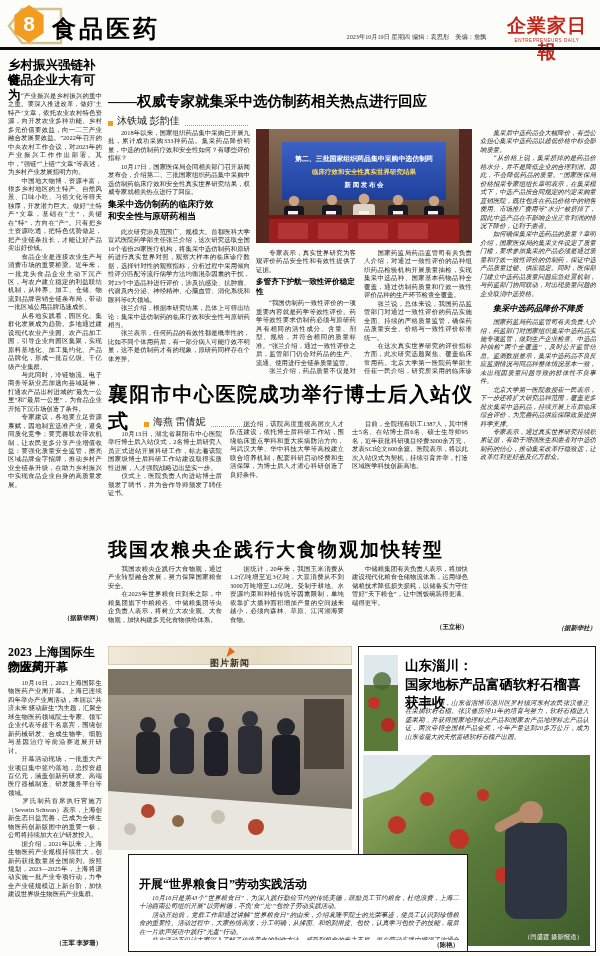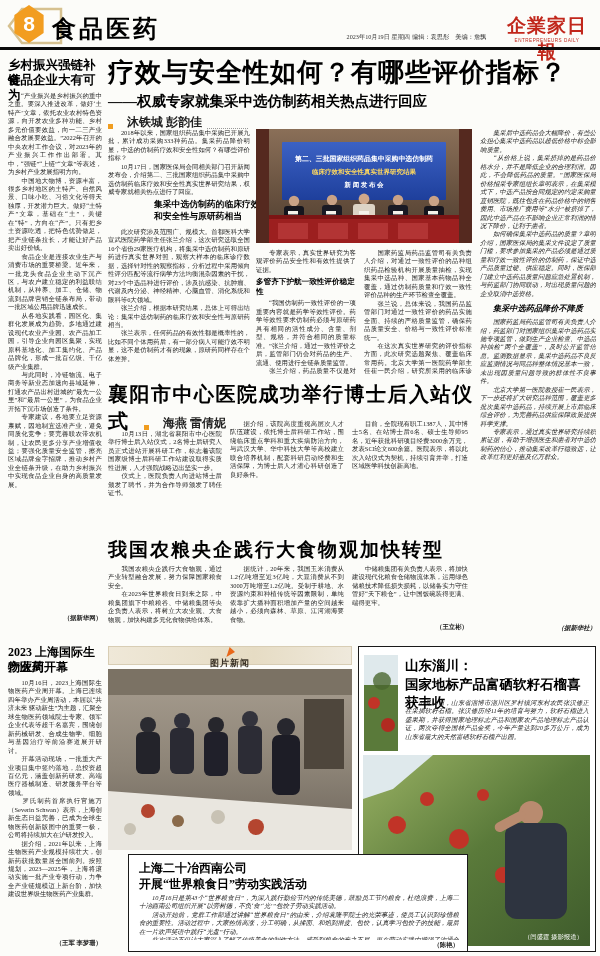--- a/index.html
+++ b/index.html
@@ -3,25 +3,25 @@
 <meta charset="utf-8">
 <style>
   html,body{margin:0;padding:0;background:#e8e8e4;}
   .page{position:relative;width:600px;height:956px;background:#fcfcf9;margin:0 auto;
         font-family:"Liberation Serif",serif;color:#111;overflow:hidden;}
   .abs{position:absolute;}
   .tiny{font-size:6.4px;line-height:8.45px;text-align:justify;white-space:pre-line;
         color:#1c1c1c;overflow:hidden;}
   .tiny-i{font-style:italic;}
   .credit{font-size:6.4px;font-weight:bold;text-align:right;color:#1c1c1c;}
-  .subhead{font-weight:bold;color:#000;margin-left:46px;}
+  .subhead{font-weight:bold;color:#000;}
   h1,h2,h3{margin:0;font-weight:bold;color:#000;}
   .byline-row{display:flex;align-items:flex-end;}
   .byline-sq{width:5px;height:5px;background:#f09d20;margin:0 4px 2px 0;flex:0 0 auto;}
-  .byline-tx{font-size:12px;font-weight:bold;color:#222;white-space:nowrap;margin-left:10px;}
+  .byline-tx{font-size:10px;font-weight:normal;color:#222;white-space:nowrap;}
   .leader{flex:1;border-bottom:1px dotted #999;margin:0 2px 2px 5px;}
   .hex{clip-path:polygon(50% 0,93% 26%,93% 74%,50% 100%,7% 74%,7% 26%);
        background:#f29d20;color:#fff;text-align:center;font-weight:bold;
        font-family:"Liberation Sans",sans-serif;}
   .rule{background:#0b0b0b;}
   .box{background:#fff;border:1.5px solid #1a1a1a;box-sizing:border-box;}
   .bar{display:flex;align-items:center;background:linear-gradient(90deg,#efe8d8,#e6dcc4 60%,#efe9dc);
        border:1px solid #d8cdb4;box-sizing:border-box;flex-direction:column;}
   .flag{width:0;height:0;border-left:7px solid #e8681a;border-top:5px solid transparent;
         border-bottom:5px solid transparent;transform:skewX(-18deg);margin:0 5px 0 8px;}
@@ -47,21 +47,20 @@
   <h3 class="abs" style="left:8px;top:58px;width:94px;font-size:12.5px;line-height:15px;">乡村振兴强链补链</h3>
   <h3 class="abs" style="left:8px;top:73px;width:94px;font-size:12.5px;line-height:15px;">食品企业大有可为</h3>
   <div class="abs tiny" style="left:8px;top:92px;width:94px;height:520px;">　　“产业振兴是乡村振兴的重中之重。要深入推进改革，做好‘土特产’文章，依托农业农村特色资源，向开发农业多种功能、乡村多元价值要效益，向一二三产业融合发展要效益。”2022年召开的中央农村工作会议，对2023年的产业振兴工作作出部署。其中，“强链”“上链”“文章”等表述，为乡村产业发展指明方向。
 　　中国地大物博，资源丰富，很多乡村地区的土特产、自然风景、口味小吃、习俗文化等得天独厚，开发潜力巨大。做好“土特产”文章，基础在“土”，关键在“特”，方向在“产”。只有把乡土资源吃透，把特色优势做足，把产业链条拉长，才能让好产品卖出好价钱。
 　　食品企业是连接农业生产与消费市场的重要桥梁。近年来，一批龙头食品企业主动下沉产区，与农户建立稳定的利益联结机制，从种养、加工、仓储、物流到品牌营销全链条布局，带动一批区域公用品牌迅速成长。
 　　从各地实践看，园区化、集群化发展成为趋势。多地通过建设现代农业产业园、农产品加工园，引导企业向园区集聚，实现原料基地化、加工集约化、产品品牌化，形成一批百亿级、千亿级产业集群。
 　　与此同时，冷链物流、电子商务等新业态加速向县域延伸，打通农产品出村进城的“最先一公里”和“最后一公里”，为食品企业开拓下沉市场创造了条件。
 　　专家建议，各地要立足资源禀赋，因地制宜选准产业，避免同质化竞争；要完善联农带农机制，让农民更多分享产业增值收益；要强化质量安全监管，擦亮区域品牌金字招牌，推动乡村产业全链条升级，在助力乡村振兴中实现食品企业自身的高质量发展。</div>
   <div class="abs credit" style="left:8px;top:614px;width:94px;">（据新华网）</div>
 
-  <h1 class="abs" style="left:108px;top:55px;width:490px;font-size:26px;letter-spacing:1px;">疗效与安全性如何？有哪些评价指标？</h1>
   <h2 class="abs" style="left:108px;top:92px;width:480px;font-size:14.5px;font-weight:600;">——权威专家就集采中选仿制药相关热点进行回应</h2>
   <div class="abs byline-row" style="left:108px;top:114px;width:142px;">
     <span class="byline-sq"></span>
     <span class="byline-tx">沐铁城 彭韵佳</span>
     <span class="leader"></span>
   </div>
 
   <div class="abs tiny" style="left:108px;top:129px;width:142px;height:66px;">　　2018年以来，国家组织药品集中采购已开展九批，累计成功采购333种药品。集采药品降价明显，中选的仿制药疗效和安全性如何？有哪些评价指标？
 　　10月17日，国家医保局会同相关部门召开新闻发布会，介绍第二、三批国家组织药品集中采购中选仿制药临床疗效和安全性真实世界研究结果，权威专家就相关热点进行了回应。</div>
   <div class="abs subhead" style="left:108px;top:198px;width:142px;font-size:8.8px;line-height:12px;white-space:pre-line;">集采中选仿制药的临床疗效
@@ -246,21 +245,20 @@
           <circle cx="168" cy="58" r="12" fill="#b98b6f"></circle>
           <rect x="142" y="68" width="62" height="96" rx="12" fill="#2e3440"></rect>
           <rect x="130" y="70" width="34" height="10" rx="5" fill="#b98b6f" transform="rotate(-28 130 70)"></rect>
         </g>
         <text x="220" y="184" text-anchor="end" font-size="6.4" fill="#ffffff">（闫盛霆 摄影报道）</text>
       </svg>
     </div>
   </div>
 
   <div class="abs box" style="left:128px;top:854px;width:340px;height:98px;z-index:5;">
-    <h3 class="abs" style="left:10px;top:5px;width:320px;font-size:12px;">上海二十冶西南公司</h3>
     <h3 class="abs" style="left:10px;top:21px;width:320px;font-size:12px;">开展“世界粮食日”劳动实践活动</h3>
     <div class="abs tiny tiny-i" style="left:10px;top:39px;width:320px;height:46px;">　　10月16日是第43个“世界粮食日”，为深入践行勤俭节约的传统美德，鼓励员工节约粮食，杜绝浪费，上海二十冶西南公司组织开展“以劳树德，不负‘食’‘光’”包饺子劳动实践活动。
 　　活动开始前，党群工作部通过讲解“世界粮食日”的由来，介绍袁隆平院士的光荣事迹，使员工认识到珍惜粮食的重要性。活动过程中，大家热情高涨，分工明确，从揉面、和馅到擀皮、包饺，认真学习包饺子的技能，最后在一片欢声笑语中践行“光盘”行动。
 　　此次活动不仅让大家深入了解了传统美食的制作方法，感受到粮食的来之不易，更在劳动实践中增强了沟通合作，营造了爱惜粮食、崇尚节约的浓厚氛围。</div>
     <div class="abs credit" style="left:10px;top:86px;width:320px;">（陈艳）</div>
   </div>
 
 </div>
 
 </body></html>

